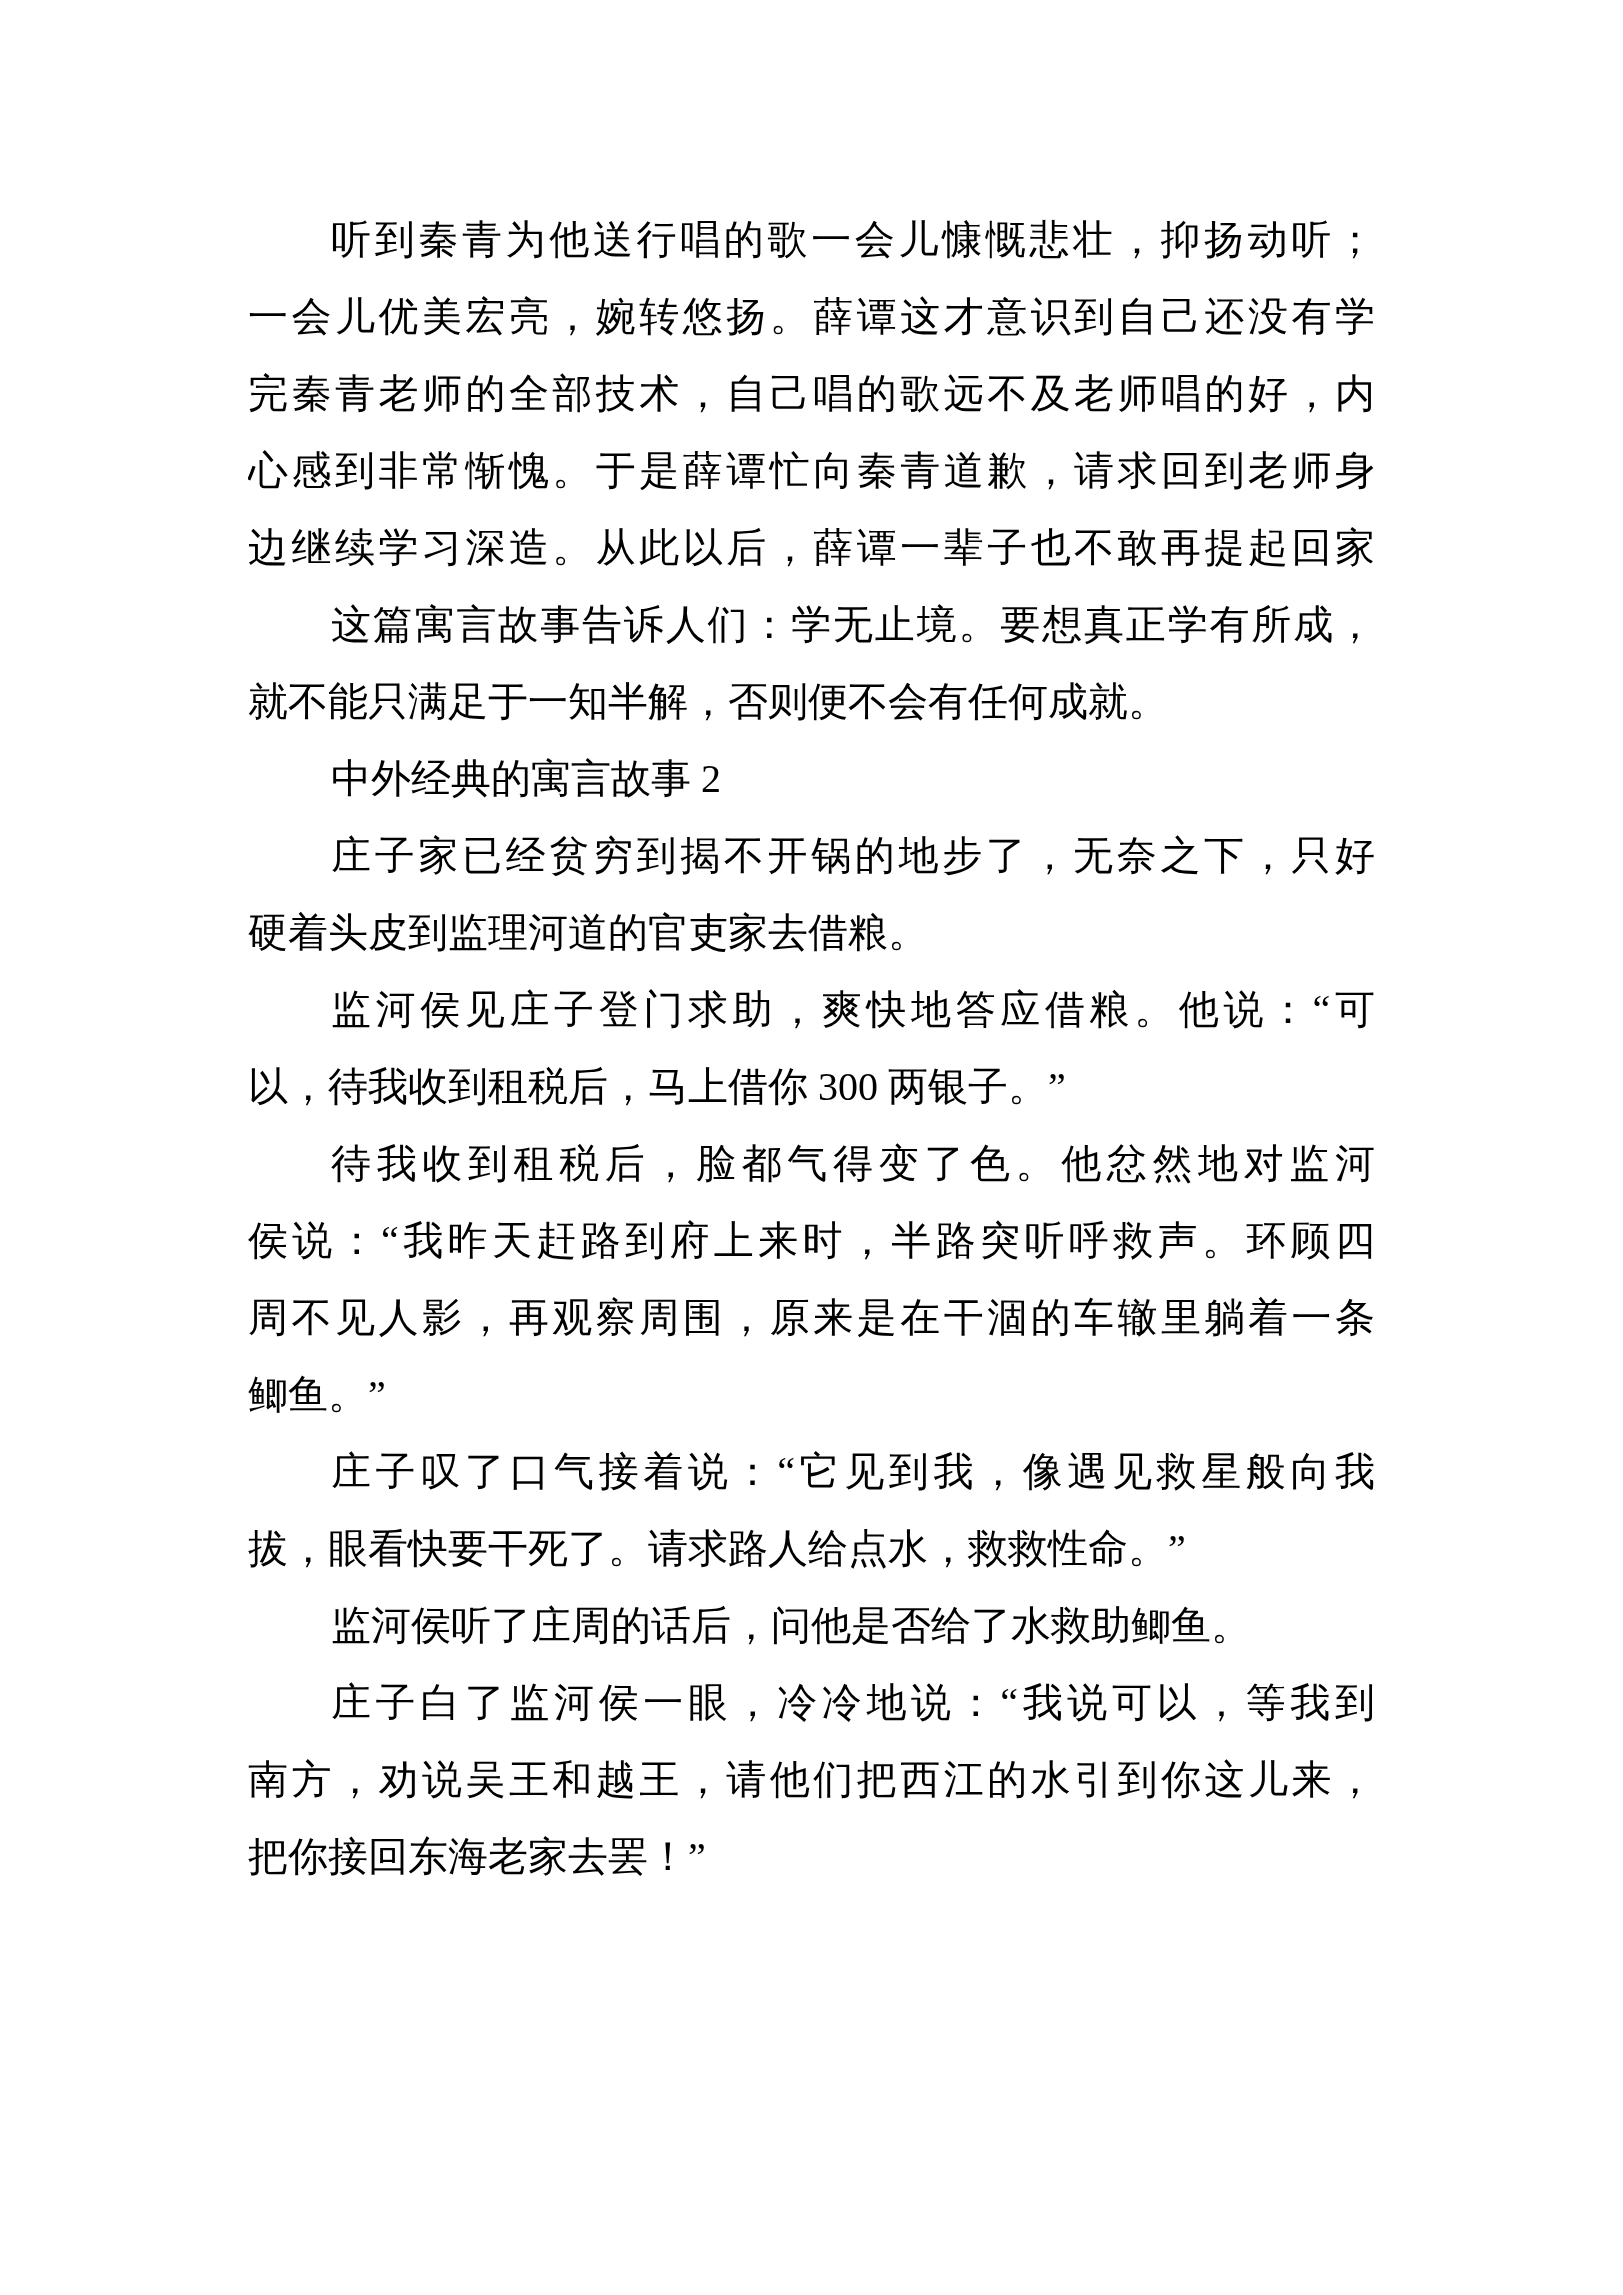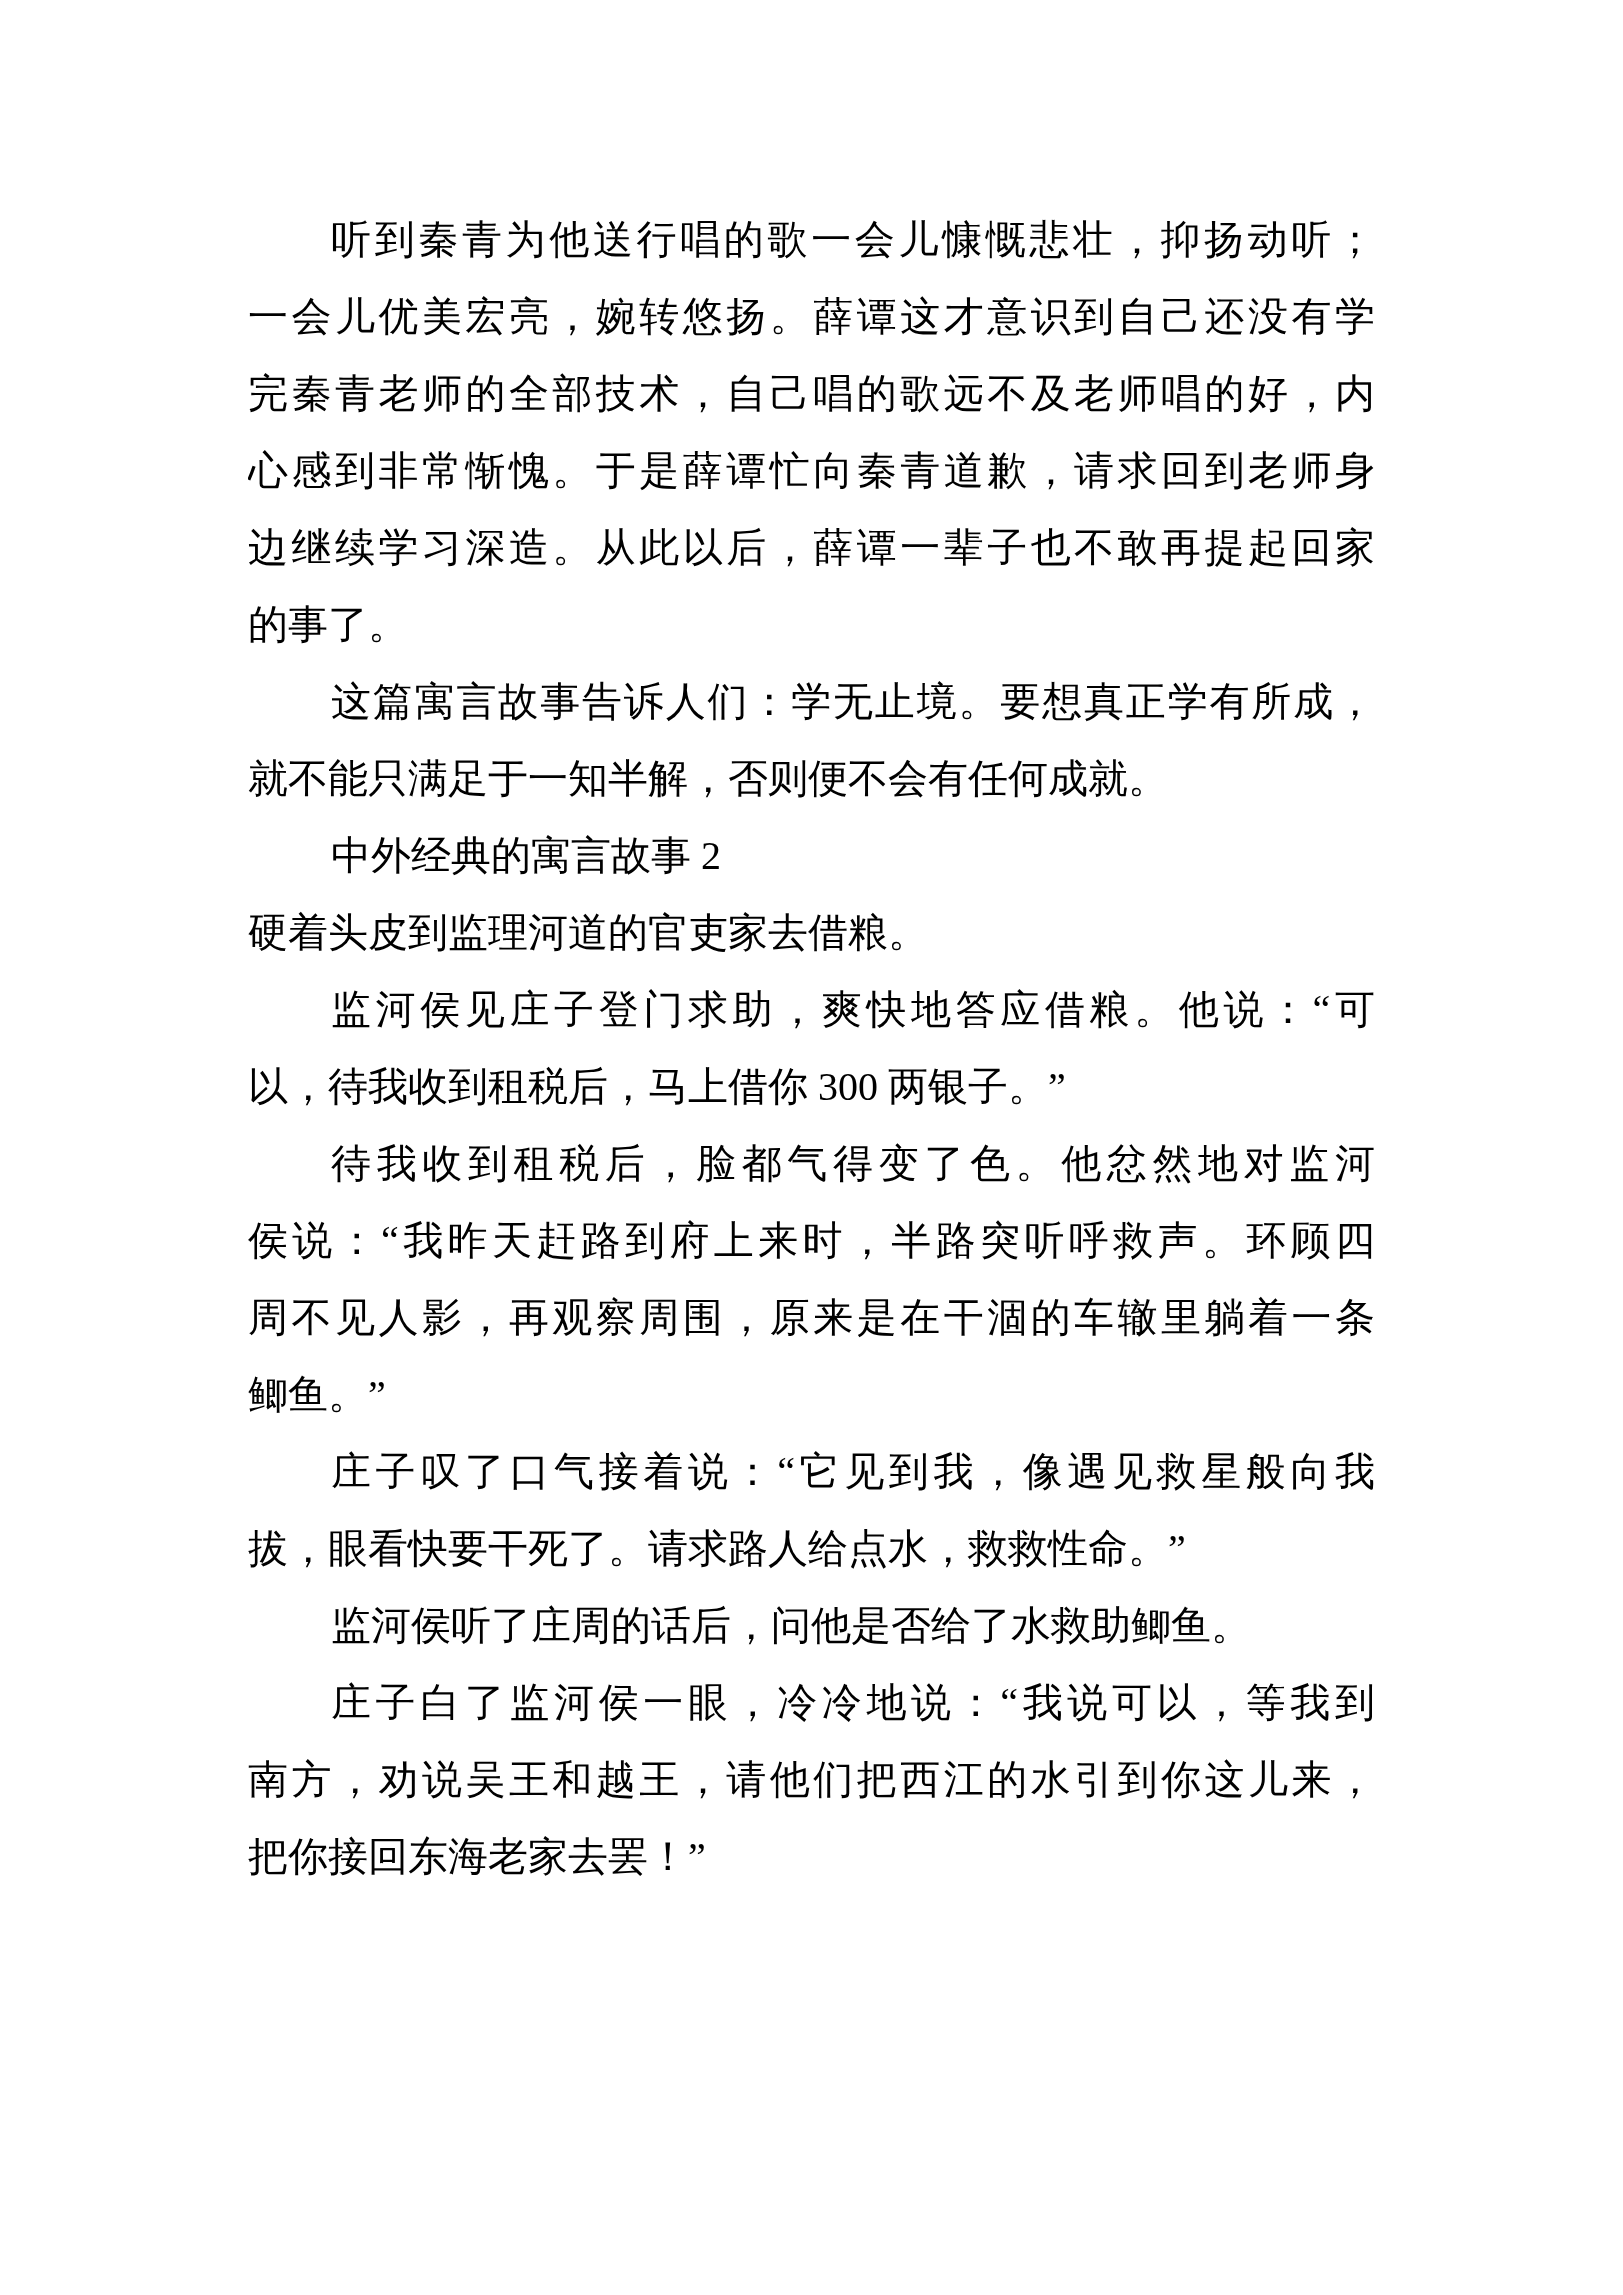--- a/index.html
+++ b/index.html
@@ -46,24 +46,24 @@
 </head>
 <body>
 
 <div class="page">
   <div class="text-block">
     <div class="line i f">听到秦青为他送行唱的歌一会儿慷慨悲壮，抑扬动听；</div>
     <div class="line f">一会儿优美宏亮，婉转悠扬。薛谭这才意识到自己还没有学</div>
     <div class="line f">完秦青老师的全部技术，自己唱的歌远不及老师唱的好，内</div>
     <div class="line f">心感到非常惭愧。于是薛谭忙向秦青道歉，请求回到老师身</div>
     <div class="line f">边继续学习深造。从此以后，薛谭一辈子也不敢再提起回家</div>
-    <div class="line">的事了。</div>
     <div class="line i f">这篇寓言故事告诉人们：学无止境。要想真正学有所成，</div>
     <div class="line">就不能只满足于一知半解，否则便不会有任何成就。</div>
     <div class="line i">中外经典的寓言故事 2</div>
+    <div class="line i f">庄子家已经贫穷到揭不开锅的地步了，无奈之下，只好</div>
     <div class="line">硬着头皮到监理河道的官吏家去借粮。</div>
     <div class="line i f">监河侯见庄子登门求助，爽快地答应借粮。他说：“可</div>
     <div class="line">以，待我收到租税后，马上借你 300 两银子。”</div>
     <div class="line i f">待我收到租税后，脸都气得变了色。他忿然地对监河</div>
     <div class="line f">侯说：“我昨天赶路到府上来时，半路突听呼救声。环顾四</div>
     <div class="line f">周不见人影，再观察周围，原来是在干涸的车辙里躺着一条</div>
     <div class="line">鲫鱼。”</div>
     <div class="line i f">庄子叹了口气接着说：“它见到我，像遇见救星般向我</div>
     <div class="line">拔，眼看快要干死了。请求路人给点水，救救性命。”</div>
     <div class="line i">监河侯听了庄周的话后，问他是否给了水救助鲫鱼。</div>

